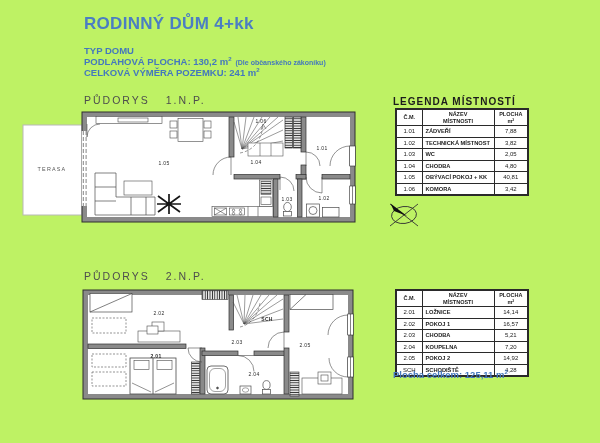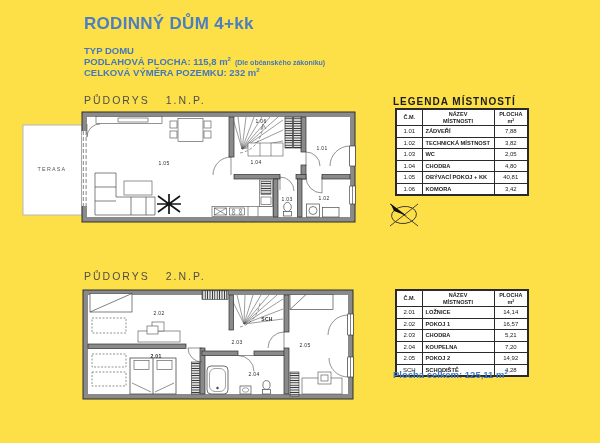--- a/index.html
+++ b/index.html
@@ -1,16 +1,16 @@
 <!DOCTYPE html>
 <html><head>
 <meta charset="utf-8">
 <style>
   html,body{margin:0;padding:0;background:#fff;}
-  .page{position:relative;width:600px;height:443px;background:#fde047;overflow:hidden;
+  .page{position:relative;width:600px;height:443px;background:#bef264;overflow:hidden;
         font-family:"Liberation Sans", sans-serif;}
   .abs{position:absolute;}
 
   
   .title{left:84px;top:14px;font-size:17px;font-weight:600;color:#4b7ec3;letter-spacing:.3px;}
   .subline{left:84px;color:#4478bd;font-size:9.5px;font-weight:600;white-space:nowrap;}
   .sub1{top:45px;text-align:right;}
   .sub2{top:56px;}
   .sub3{top:67px;}
   .subnote{font-size:7px;font-weight:600;margin-left:4px;}
@@ -46,22 +46,22 @@
   .rlb{font-size:5px;font-weight:bold;letter-spacing:.3px;}
   .terr{font-size:5.4px;fill:#555;letter-spacing:1.2px;}
 </style>
 </head>
 <body>
 
 <div class="page">
 
   <div class="abs title">RODINNÝ DŮM 4+kk</div>
   <div class="abs subline sub1">TYP DOMU</div>
-  <div class="abs subline sub2"><span>PODLAHOVÁ PLOCHA: 115,8 m</span><sup>2</sup><span class="subnote">(Dle občanského zákoníku)</span></div>
-  <div class="abs subline sub3"><span>CELKOVÁ VÝMĚRA POZEMKU: 232 m</span><sup>2</sup></div>
+  <div class="abs subline sub2"><span>PODLAHOVÁ PLOCHA: 130,2 m</span><sup>2</sup><span class="subnote">(Dle občanského zákoníku)</span></div>
+  <div class="abs subline sub3"><span>CELKOVÁ VÝMĚRA POZEMKU: 241 m</span><sup>2</sup></div>
 
   <div class="abs plan-title pt1"><span>PŮDORYS</span><span class="lvl">1.N.P.</span></div>
 
   <svg class="abs" style="left:10px;top:108px;" width="350" height="118" viewBox="10 108 350 118">
     <defs>
       <pattern id="h1" width="3" height="2.4" patternUnits="userSpaceOnUse">
         <rect width="3" height="2.4" fill="#fff"></rect>
         <line x1="0" y1="1.2" x2="3" y2="1.2" stroke="#222" stroke-width="1"></line>
       </pattern>
     </defs>

